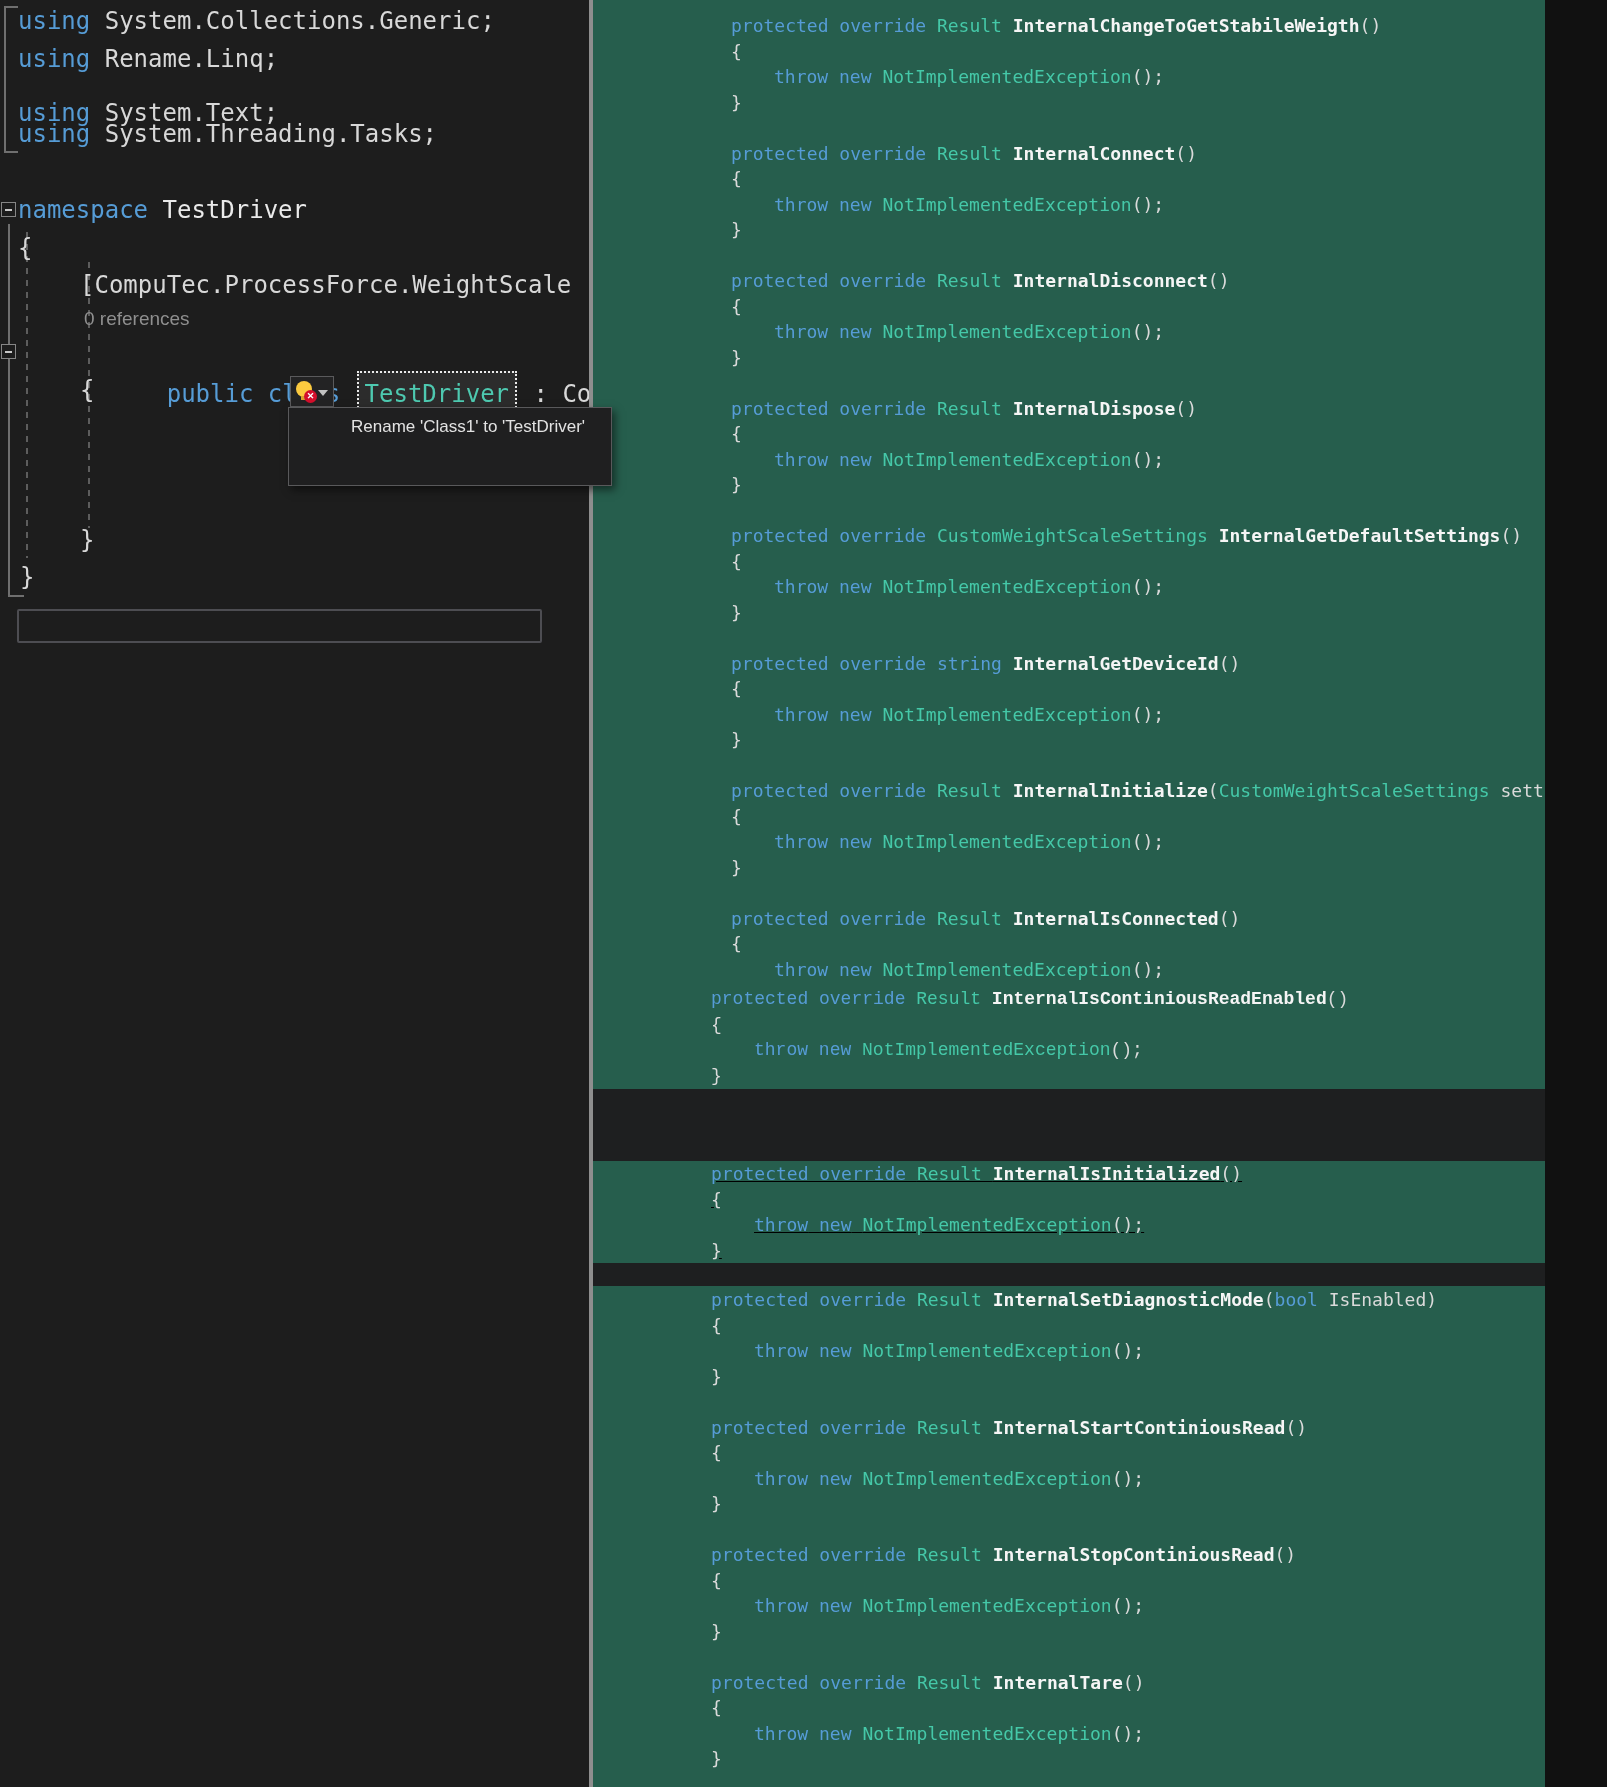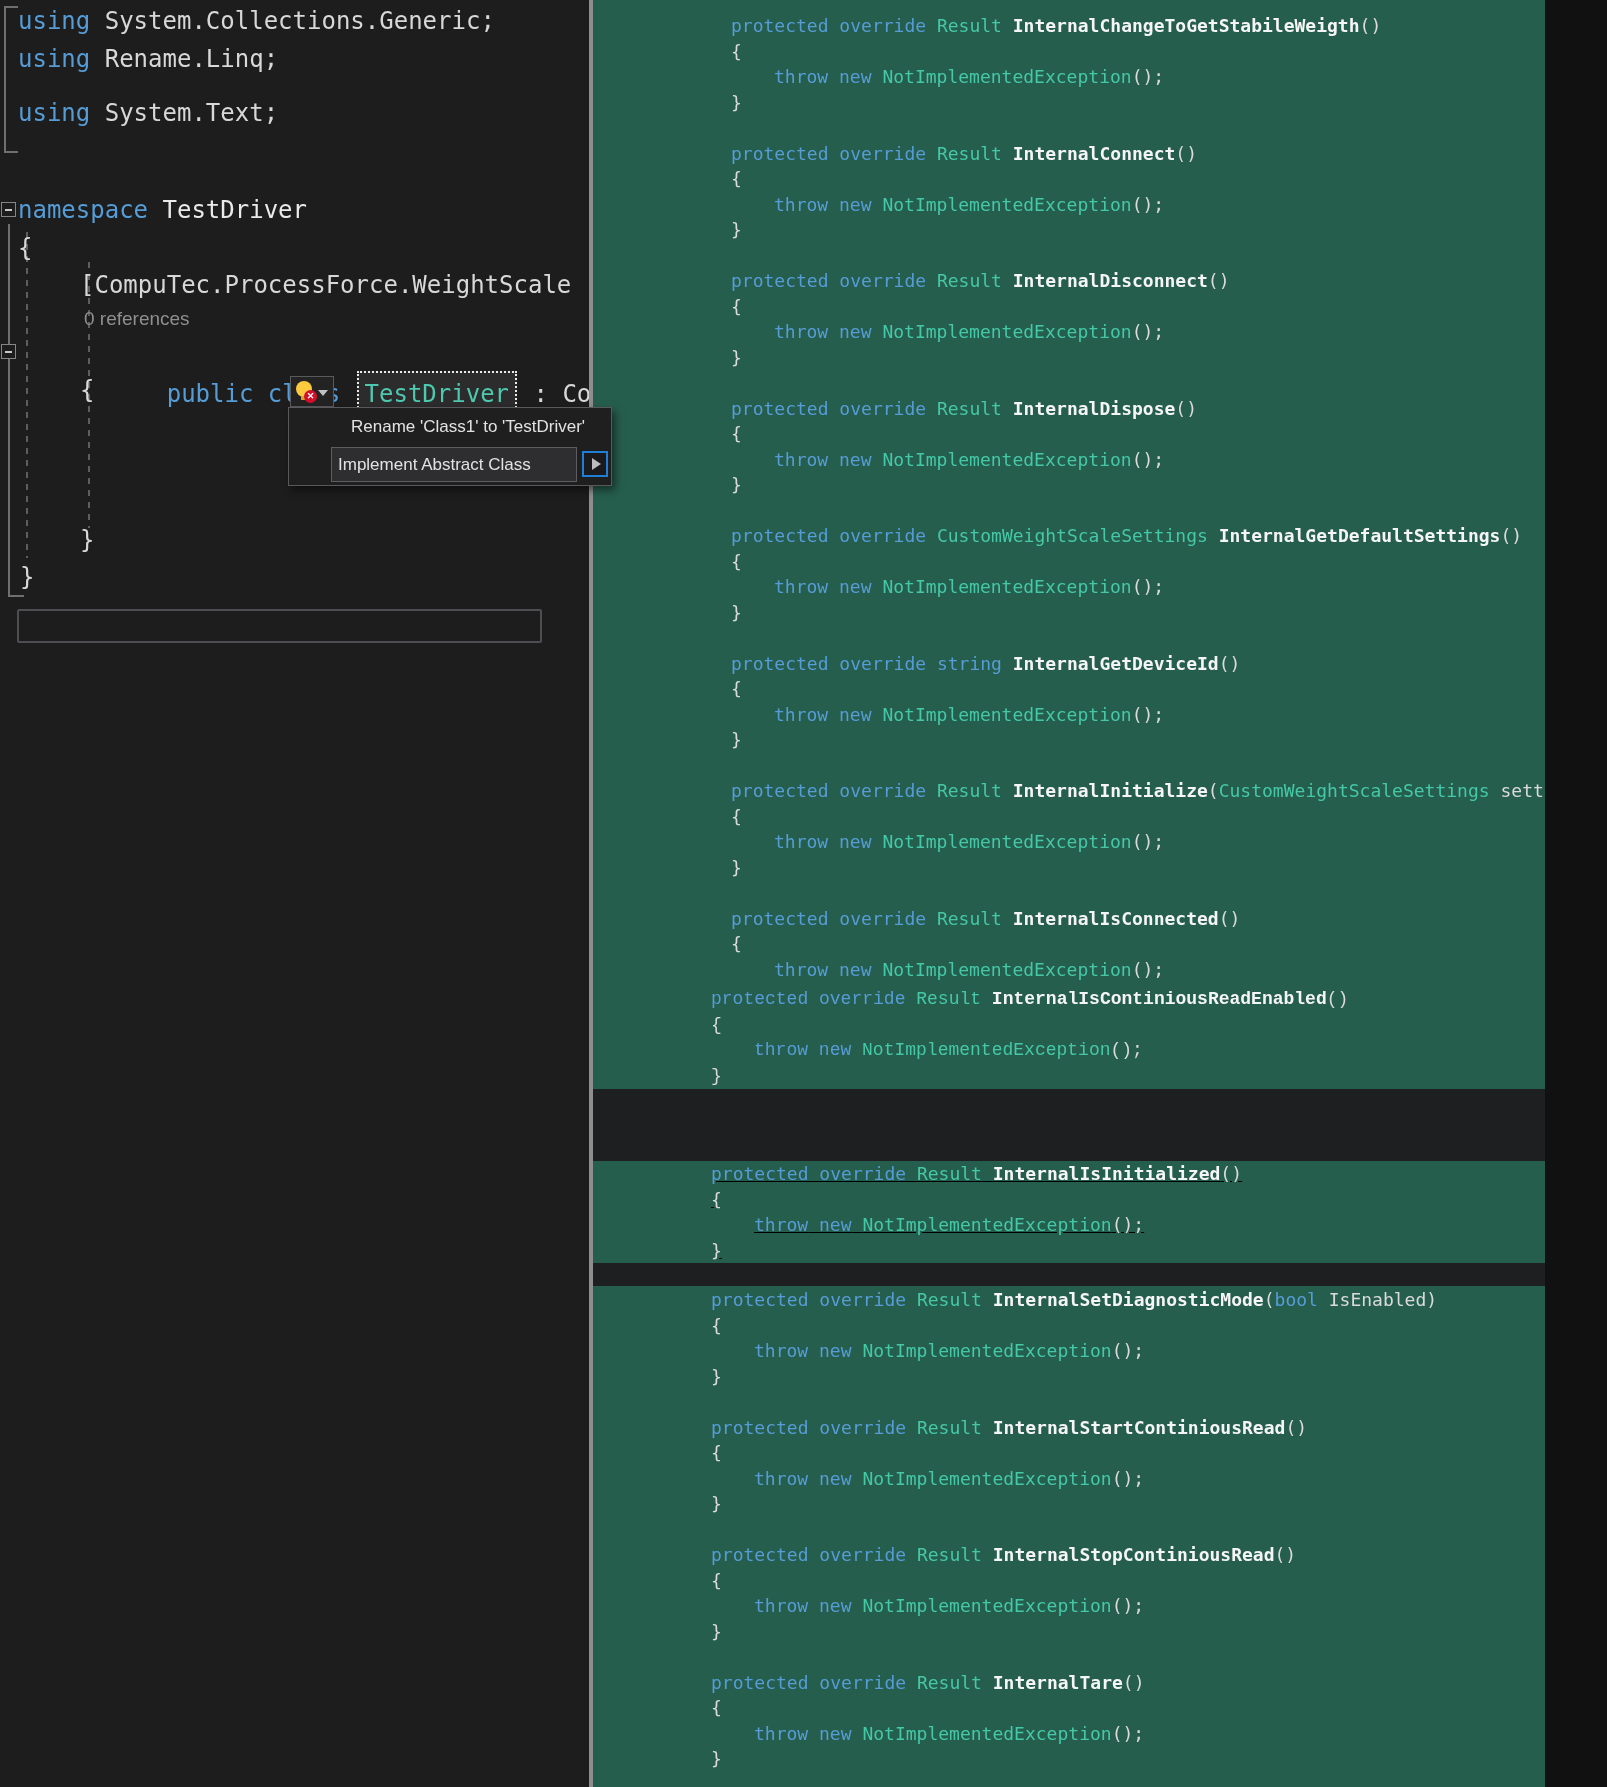--- a/index.html
+++ b/index.html
@@ -71,20 +71,21 @@
     <div class="guide-solid" style="left:8px;top:595px;width:16px;height:2px;"></div>
     <div class="guide-dash" style="left:26px;top:232px;height:326px;"></div>
     <div class="guide-dash" style="left:88px;top:262px;height:266px;"></div>
 
     <div class="fold" style="top:202px;"></div>
     <div class="fold" style="top:344px;"></div>
 
     <div class="lln" style="left:18px;top:2px;"><span class="kw">using </span><span class="plain">System.Collections.Generic;</span></div>
     <div class="lln" style="left:18px;top:40px;"><span class="kw">using </span><span class="plain">Rename.Linq;</span></div>
     <div class="lln" style="left:18px;top:94px;"><span class="kw">using </span><span class="plain">System.Text;</span></div>
+    <div class="lln" style="left:18px;top:115px;"><span class="kw">using </span><span class="plain">System.Threading.Tasks;</span></div>
 
     <div class="lln" style="left:18px;top:191px;"><span class="kw">namespace </span><span class="plain" style="color:#eaeaea">TestDriver</span></div>
     <div class="lln" style="left:18px;top:229px;"><span class="plain">{</span></div>
 
     <div class="lln" style="left:80px;top:266px;"><span class="plain">[CompuTec.ProcessForce.WeightScale</span></div>
 
     <div class="codelens" style="left:84px;top:308px;">0 references</div>
 
     <div class="lln" style="left:80px;top:333px;">
       <span class="kw">public class </span><span class="selbox"><span class="typ">TestDriver</span><svg width="146" height="5" viewBox="0 0 146 5">
@@ -102,26 +103,20 @@
   <div id="bulb-box">
     <span class="bulb"></span>
     <span class="bulb-badge">✕</span>
     <span class="bulb-chevron"></span>
   </div>
 
   <div id="menu">
     <div class="menu-row">
       <span class="mlabel">Rename 'Class1' to 'TestDriver'</span>
     </div>
-    <div class="menu-row">
-      <div class="menu-hl">
-        <span class="mlabel">Implement Abstract Class</span>
-      </div>
-      <div id="submenu-arrow"></div>
-    </div>
   </div>
 
   <div id="splitter"></div>
 
   <div id="preview">
       <div class="pbox" style="top: 0px; height: 1008px; padding-top: 13px; padding-left: 20px;">
         <div class="codeline"><span class="c-kw">protected override </span><span class="c-type">Result </span><span class="c-method">InternalChangeToGetStabileWeigth</span><span class="c-plain">()</span></div>
         <div class="codeline"><span class="c-plain">{</span></div>
         <div class="codeline ind"><span class="c-kw">throw</span><span class="c-plain"> </span><span class="c-kw">new</span><span class="c-plain"> </span><span class="c-type">NotImplementedException</span><span class="c-plain">();</span></div>
         <div class="codeline"><span class="c-plain">}</span></div>

